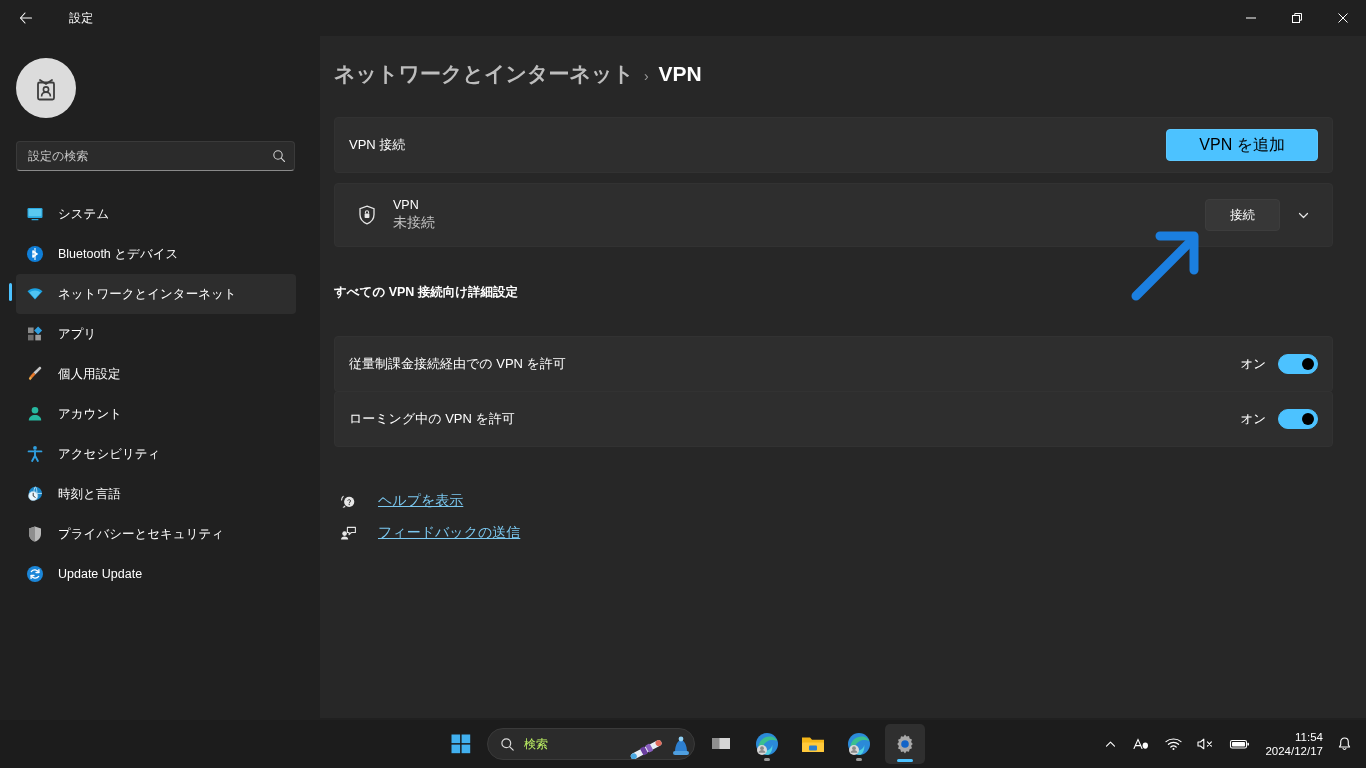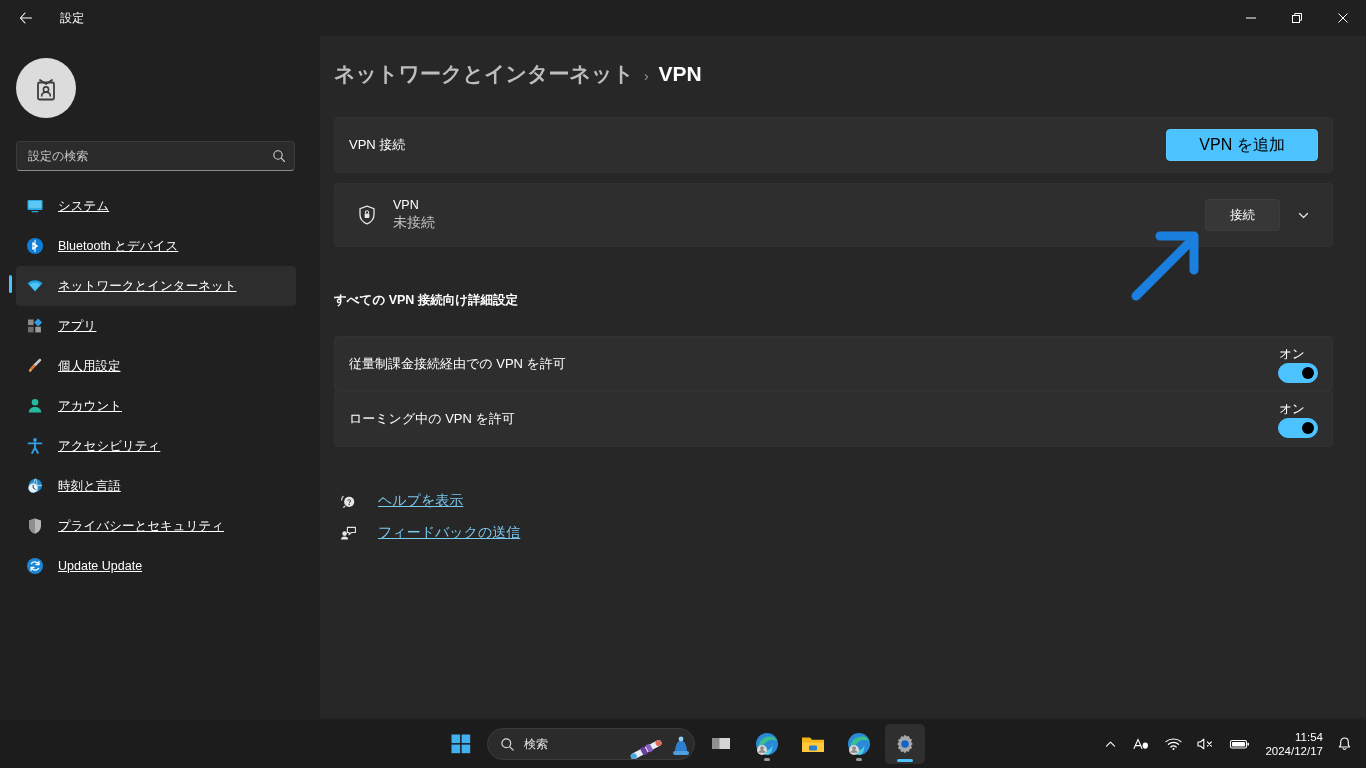--- a/index.html
+++ b/index.html
@@ -23,21 +23,21 @@
     width: 1366px; height: 36px;
     background: #202020;
     display: flex; align-items: center;
   }
   .back-btn {
     width: 36px; height: 32px; margin-left: 8px;
     display: flex; align-items: center; justify-content: center;
     border-radius: 4px; cursor: pointer;
   }
   .title-text {
-    margin-left: 16px;
+    margin-left: 25px;
     font-size: 12px; color: #ffffff; letter-spacing: .02em;
   }
   .win-controls {
     position: absolute; right: 0; top: 0;
     display: flex; height: 36px;
   }
   .win-btn {
     width: 46px; height: 36px;
     display: flex; align-items: center; justify-content: center;
     cursor: pointer;
@@ -62,21 +62,21 @@
     border: 1px solid #3a3a3a;
     border-bottom: 1px solid #8a8a8a;
     border-radius: 4px;
     display: flex; align-items: center;
     padding: 0 8px 0 11px;
     cursor: text;
   }
   .search-box .ph {
     flex: 1; font-size: 12px; color: #c8c8c8;
   }
-  .nav { position: absolute; left: 0; top: 150px; width: 320px; text-decoration: underline; }
+  .nav { position: absolute; left: 0; top: 158px; width: 320px; }
   .nav-item {
     position: relative;
     height: 40px; margin: 0 24px 0 16px;
     display: flex; align-items: center;
     border-radius: 4px; cursor: pointer;
   }
   .nav-item.selected { background: #2d2d2d; }
   .nav-item.selected::before {
     content: ""; position: absolute; left: -7px; top: 9px;
     width: 3px; height: 18px; border-radius: 2px; background: #4cc2ff;
@@ -143,21 +143,21 @@
   .vpn-icon { width: 36px; display: flex; align-items: center; justify-content: center; }
   .vpn-texts { margin-left: 8px; display: flex; flex-direction: column; gap: 2px; }
   .vpn-title { font-size: 12.5px; color: #ffffff; }
   .vpn-sub { font-size: 14px; color: #c4c4c4; }
 
   .section-title {
     position: absolute; left: 14px;
     font-size: 12.5px; font-weight: bold; color: #ffffff;
   }
 
-  .toggle-wrap { display: flex; align-items: center; flex-direction: column; }
+  .toggle-wrap { display: flex; align-items: center; }
   .toggle-state { font-size: 12.5px; color: #ffffff; margin-right: 12px; }
   .toggle {
     width: 40px; height: 20px; border-radius: 10px;
     background: #4cc2ff; border: 1px solid #4cc2ff;
     position: relative; cursor: pointer;
   }
   .toggle .knob {
     position: absolute; right: 3px; top: 3px;
     width: 12px; height: 12px; border-radius: 50%;
     background: #000000;
@@ -197,21 +197,21 @@
   .tb-dot {
     position: absolute; bottom: 3px; left: 50%; transform: translateX(-50%);
     width: 6px; height: 3px; border-radius: 2px; background: #9a9a9a;
   }
   .tb-search {
     width: 208px; height: 32px; border-radius: 16px;
     background: #2b2b2b; border: 1px solid #3a3a3a;
     display: flex; align-items: center; padding: 0 8px 0 12px;
     cursor: text; position: relative; overflow: hidden;
   }
-  .tb-search .ph { margin-left: 9px; font-size: 12px; color: #e5e5e5; }
+  .tb-search .ph { margin-left: 9px; font-size: 12px; color: #bef264; }
   .tray {
     position: absolute; right: 0; top: 0; height: 48px;
     display: flex; align-items: center; padding-right: 8px; gap: 2px;
   }
   .tray-btn {
     height: 36px; padding: 0 6px; border-radius: 4px;
     display: flex; align-items: center; justify-content: center; cursor: pointer;
   }
   .clock {
     display: flex; flex-direction: column; align-items: flex-end;
@@ -421,21 +421,21 @@
         <div class="spacer"></div>
         <button class="btn-secondary">接続</button>
         <div class="chev-btn">
           <svg width="13" height="13" viewBox="0 0 13 13">
             <path d="M2.5 4.5L6.5 8.5L10.5 4.5" stroke="#e6e6e6" stroke-width="1.2" fill="none" stroke-linecap="round" stroke-linejoin="round"></path>
           </svg>
         </div>
       </div>
     </div>
 
-    <div class="section-title" style="top:256px;">すべての VPN 接続向け詳細設定</div>
+    <div class="section-title" style="top:248px;">すべての VPN 接続向け詳細設定</div>
 
     <div class="card" style="top:300px; height:56px;">
       <div class="card-row">
         <div class="card-label">従量制課金接続経由での VPN を許可</div>
         <div class="spacer"></div>
         <div class="toggle-wrap">
           <div class="toggle-state">オン</div>
           <div class="toggle">
               <div class="knob"></div>
             </div>

